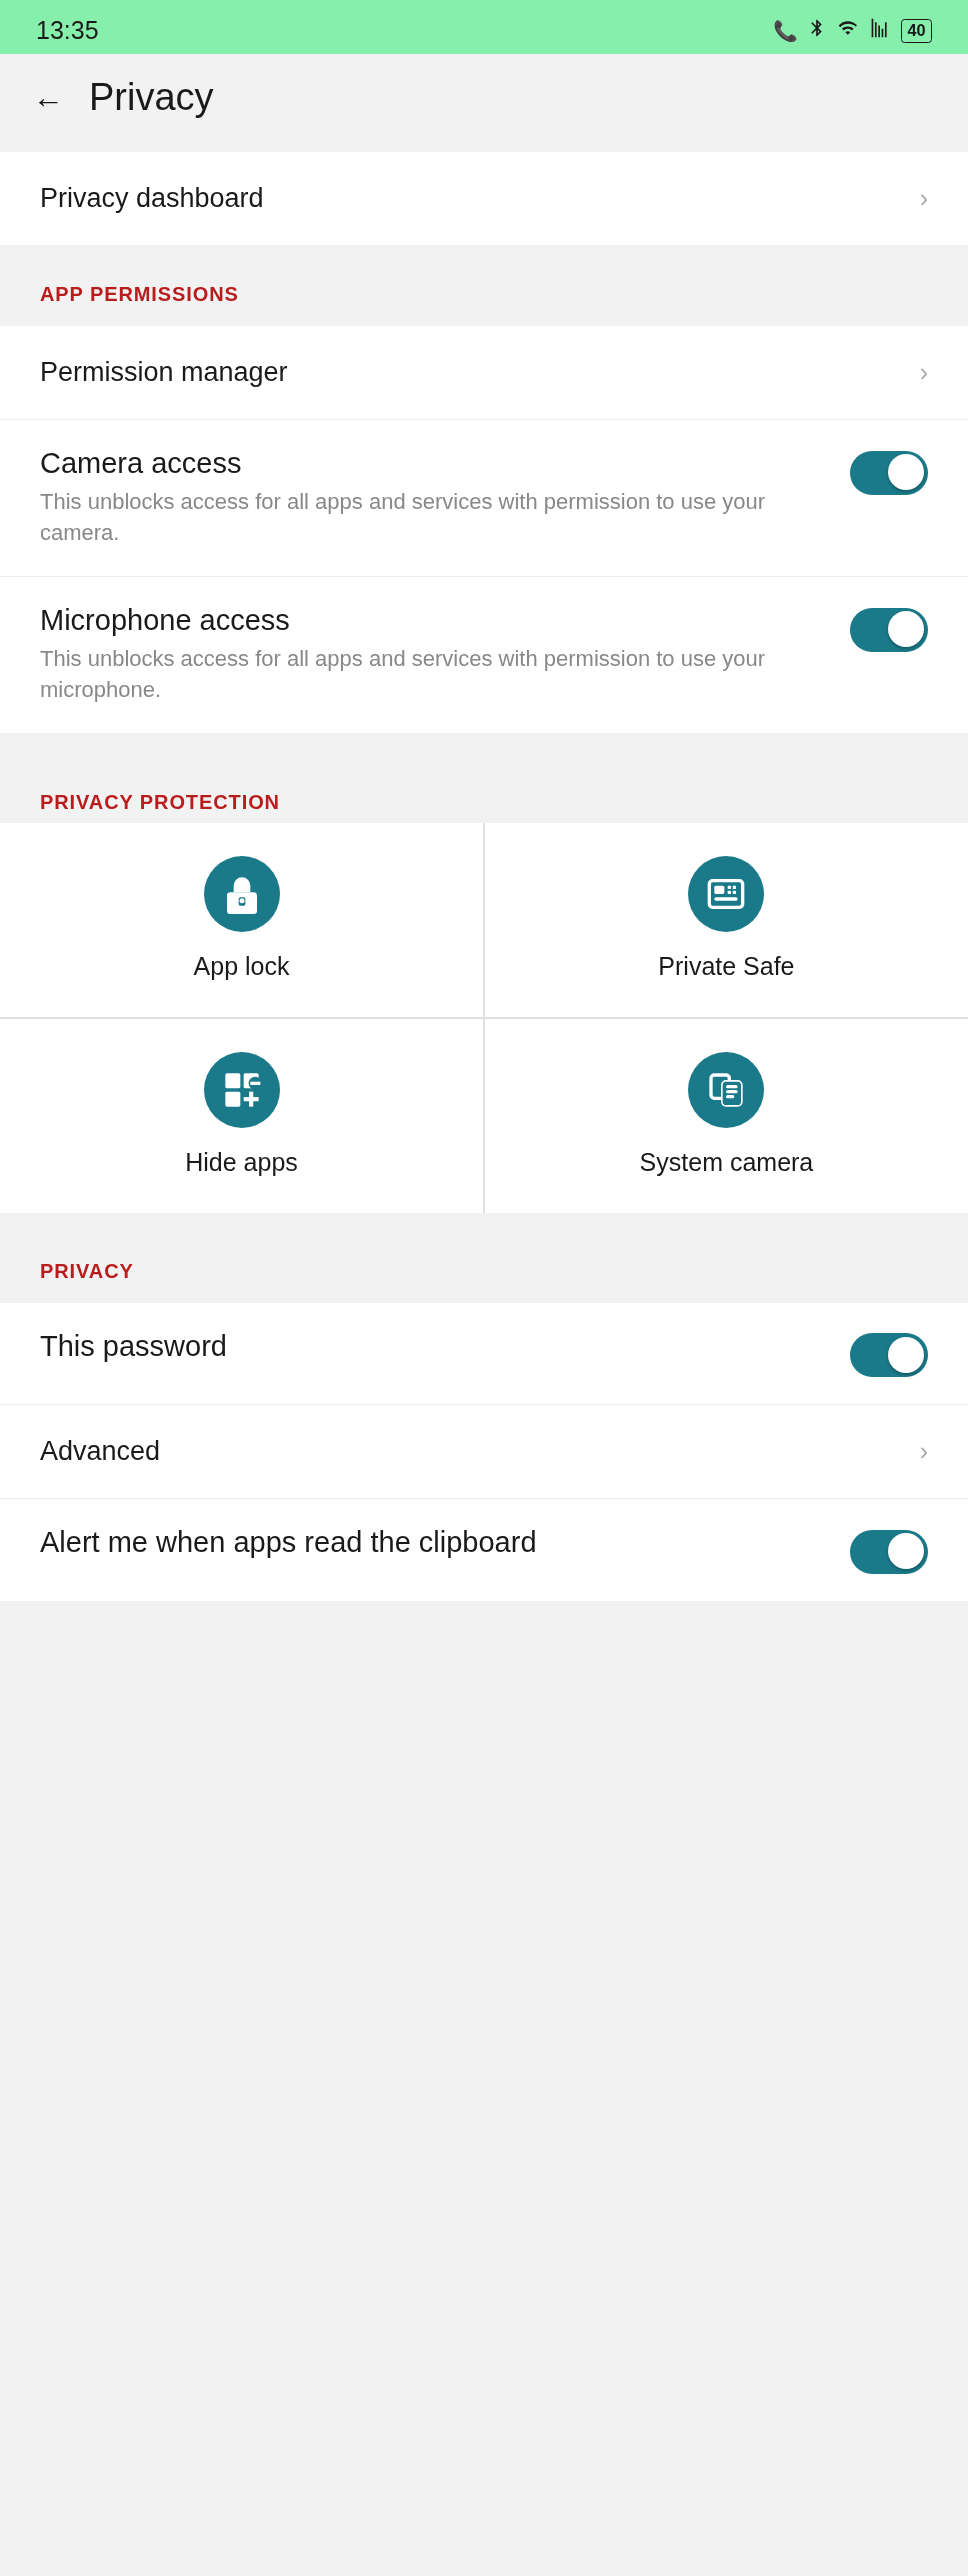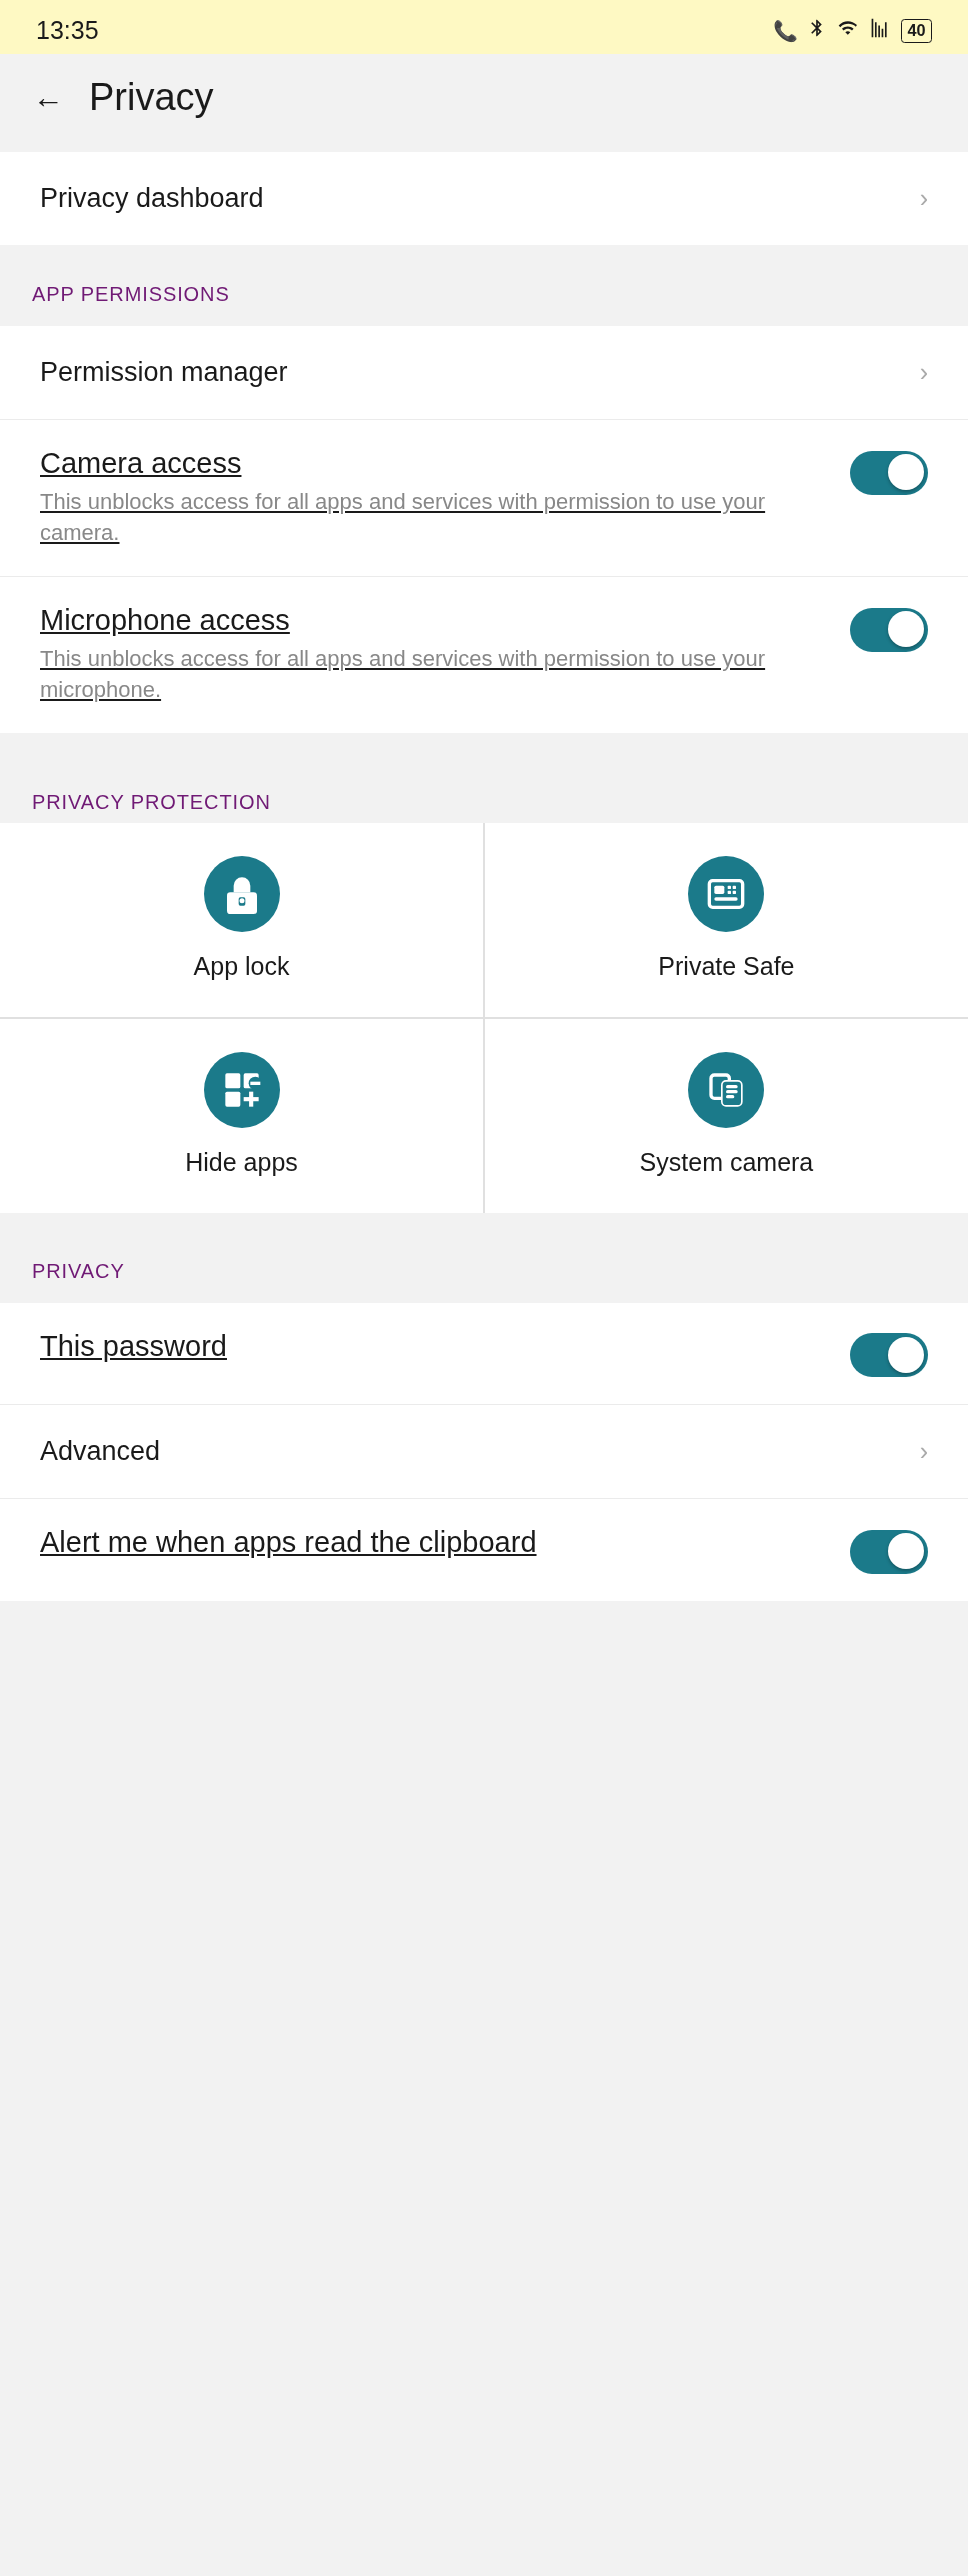--- a/index.html
+++ b/index.html
@@ -11,21 +11,21 @@
       background: #f2f2f2;
       font-family: 'Segoe UI', Arial, sans-serif;
       color: #1a1a1a;
     }
 
     .status-bar {
       display: flex;
       justify-content: space-between;
       align-items: center;
       padding: 16.3px 36px 9px 36px;
-      background: #fef9c3;
+      background: #86efac;
     }
 
     .status-time {
       font-size: 25px;
       font-weight: 500;
       color: #1a1a1a;
     }
 
     .status-icons {
       display: flex;
@@ -92,37 +92,36 @@
       font-weight: 400;
       color: #1a1a1a;
     }
 
     .chevron {
       font-size: 25px;
       color: #aaaaaa;
     }
 
     .section-label {
-      padding: 25px 40px 9px 32px;
+      padding: 25px 40px 9px 40px;
       font-size: 20px;
-      font-weight: 400;
-      color: #701a75;
+      font-weight: 700;
+      color: #b91c1c;
       letter-spacing: 0.9px;
       text-transform: uppercase;
       background: #f2f2f2;
     }
 
     .toggle-item {
       display: flex;
       align-items: flex-start;
       justify-content: space-between;
       padding: 27px 40px;
       background: #ffffff;
       border-bottom: 0.9px solid #ebebeb;
-      text-decoration: underline;
     }
 
     .toggle-item:last-child {
       border-bottom: none;
     }
 
     .toggle-text {
       flex: 1;
       margin-right: 27px;
     }

